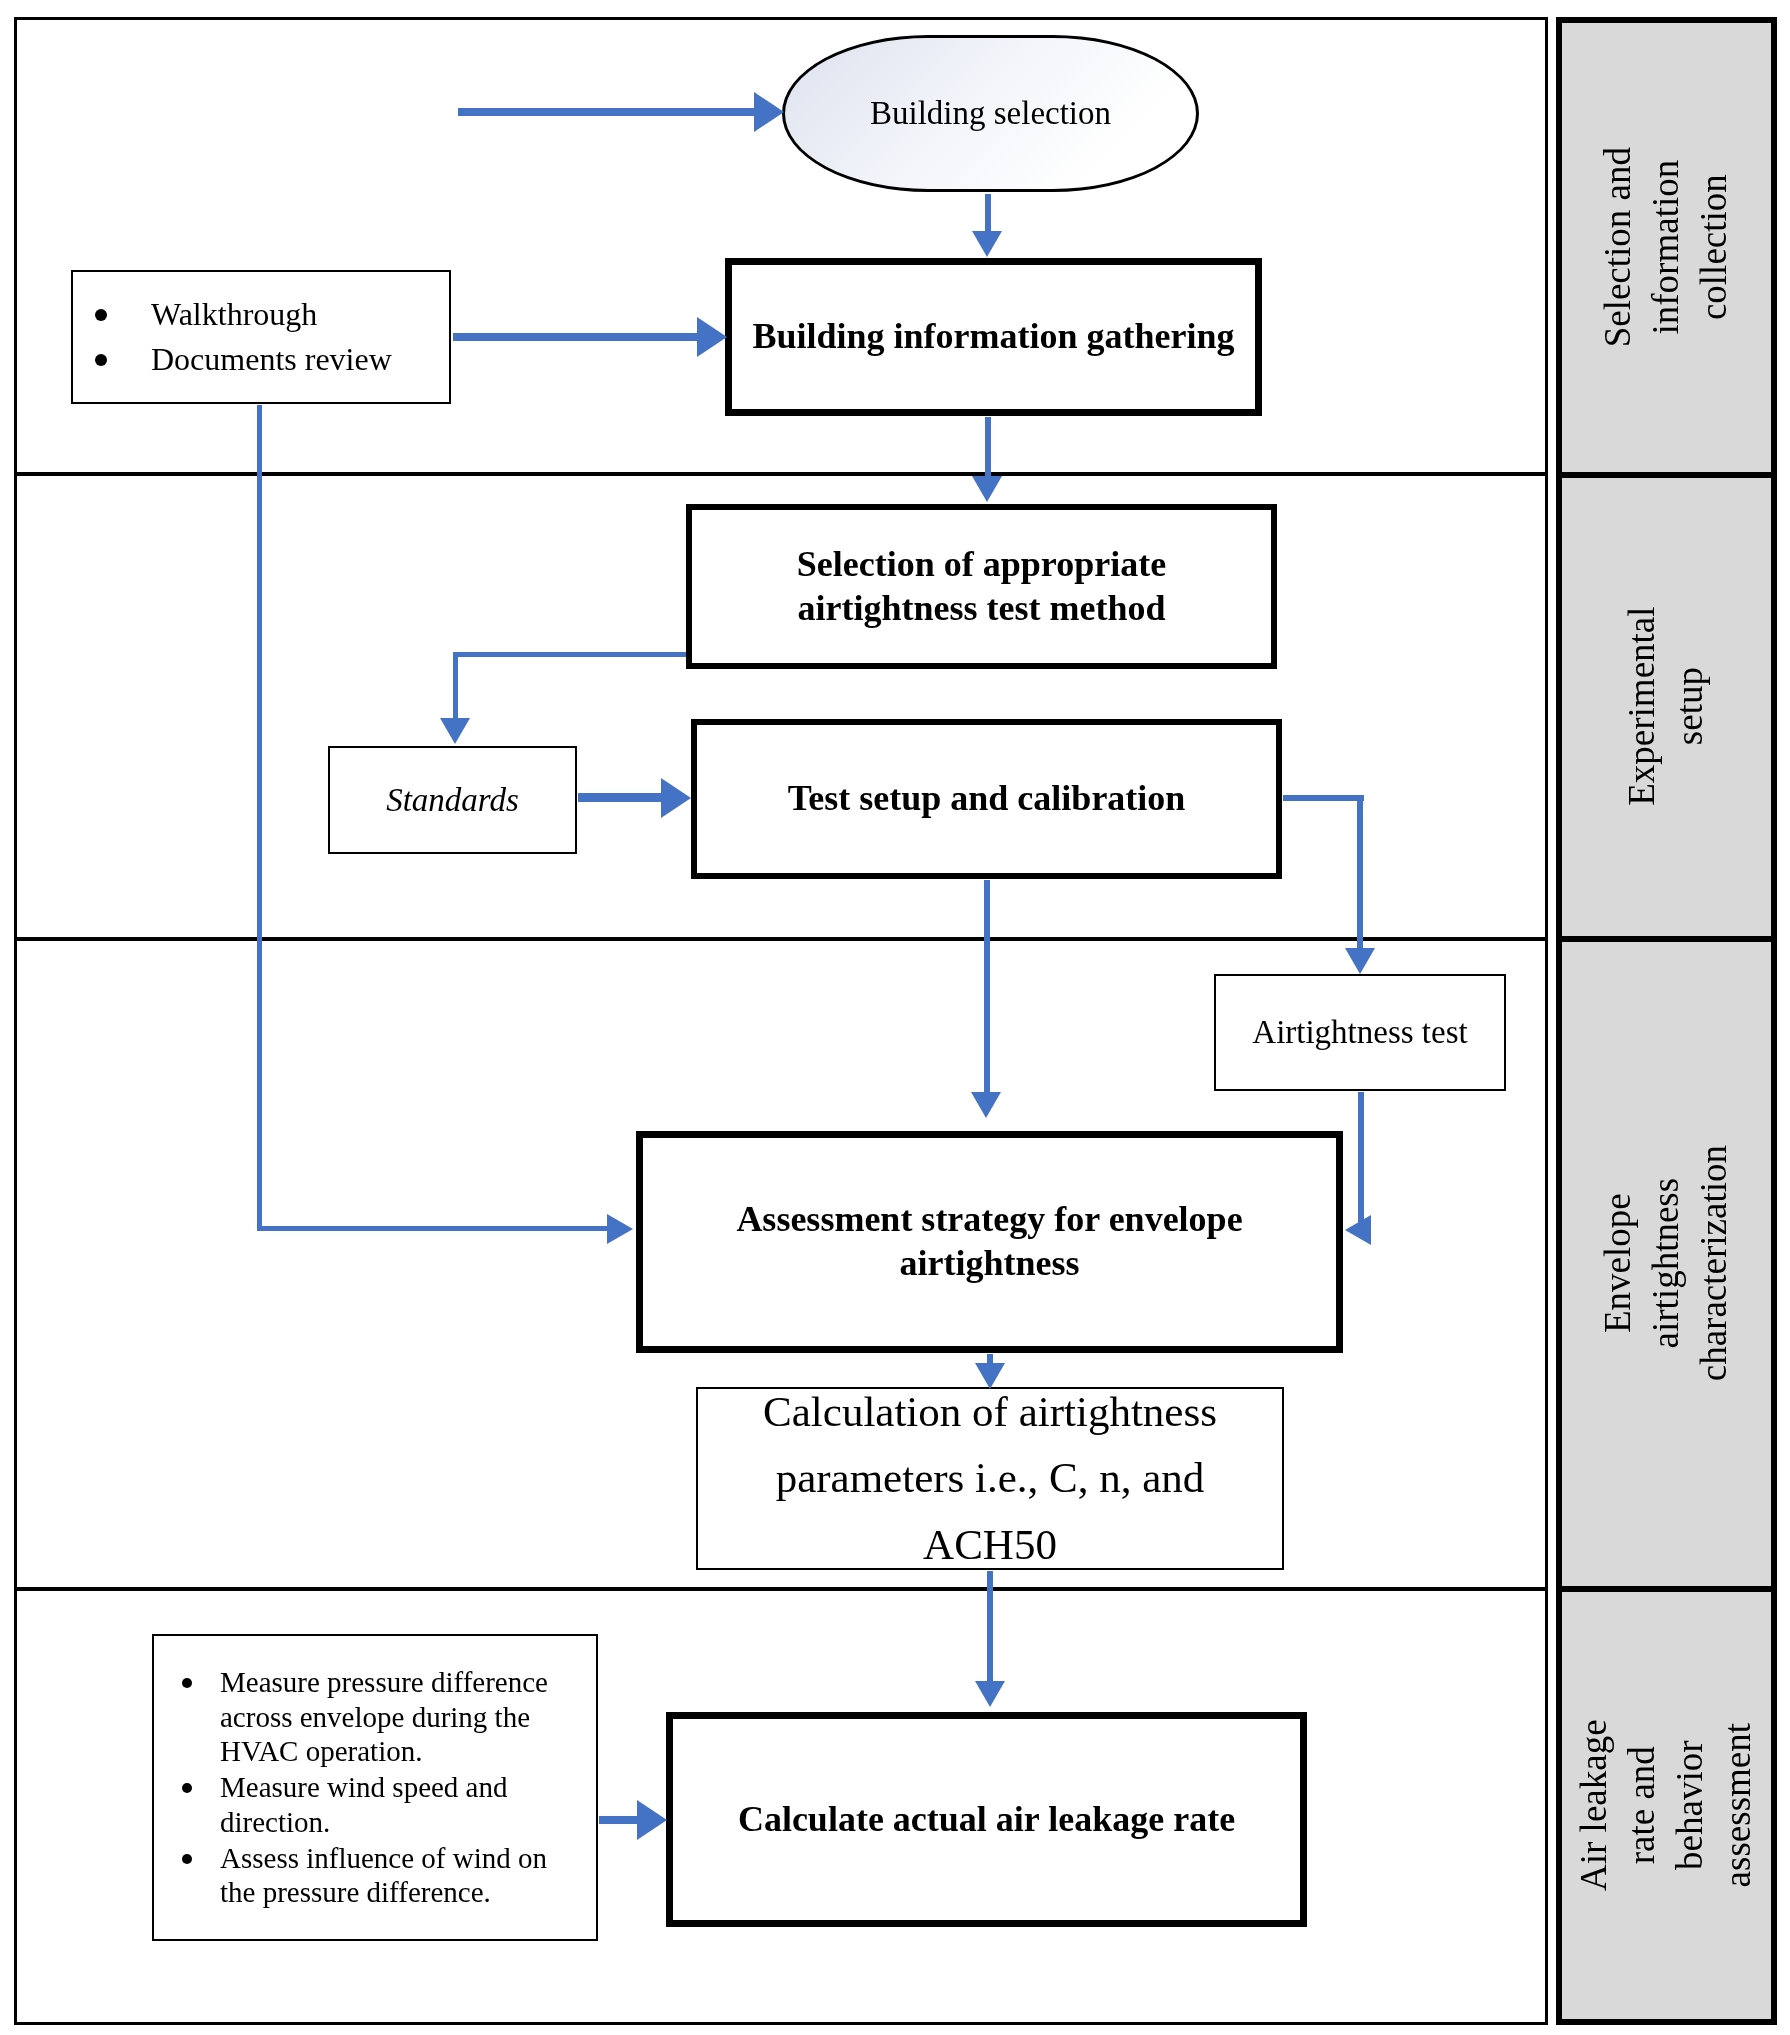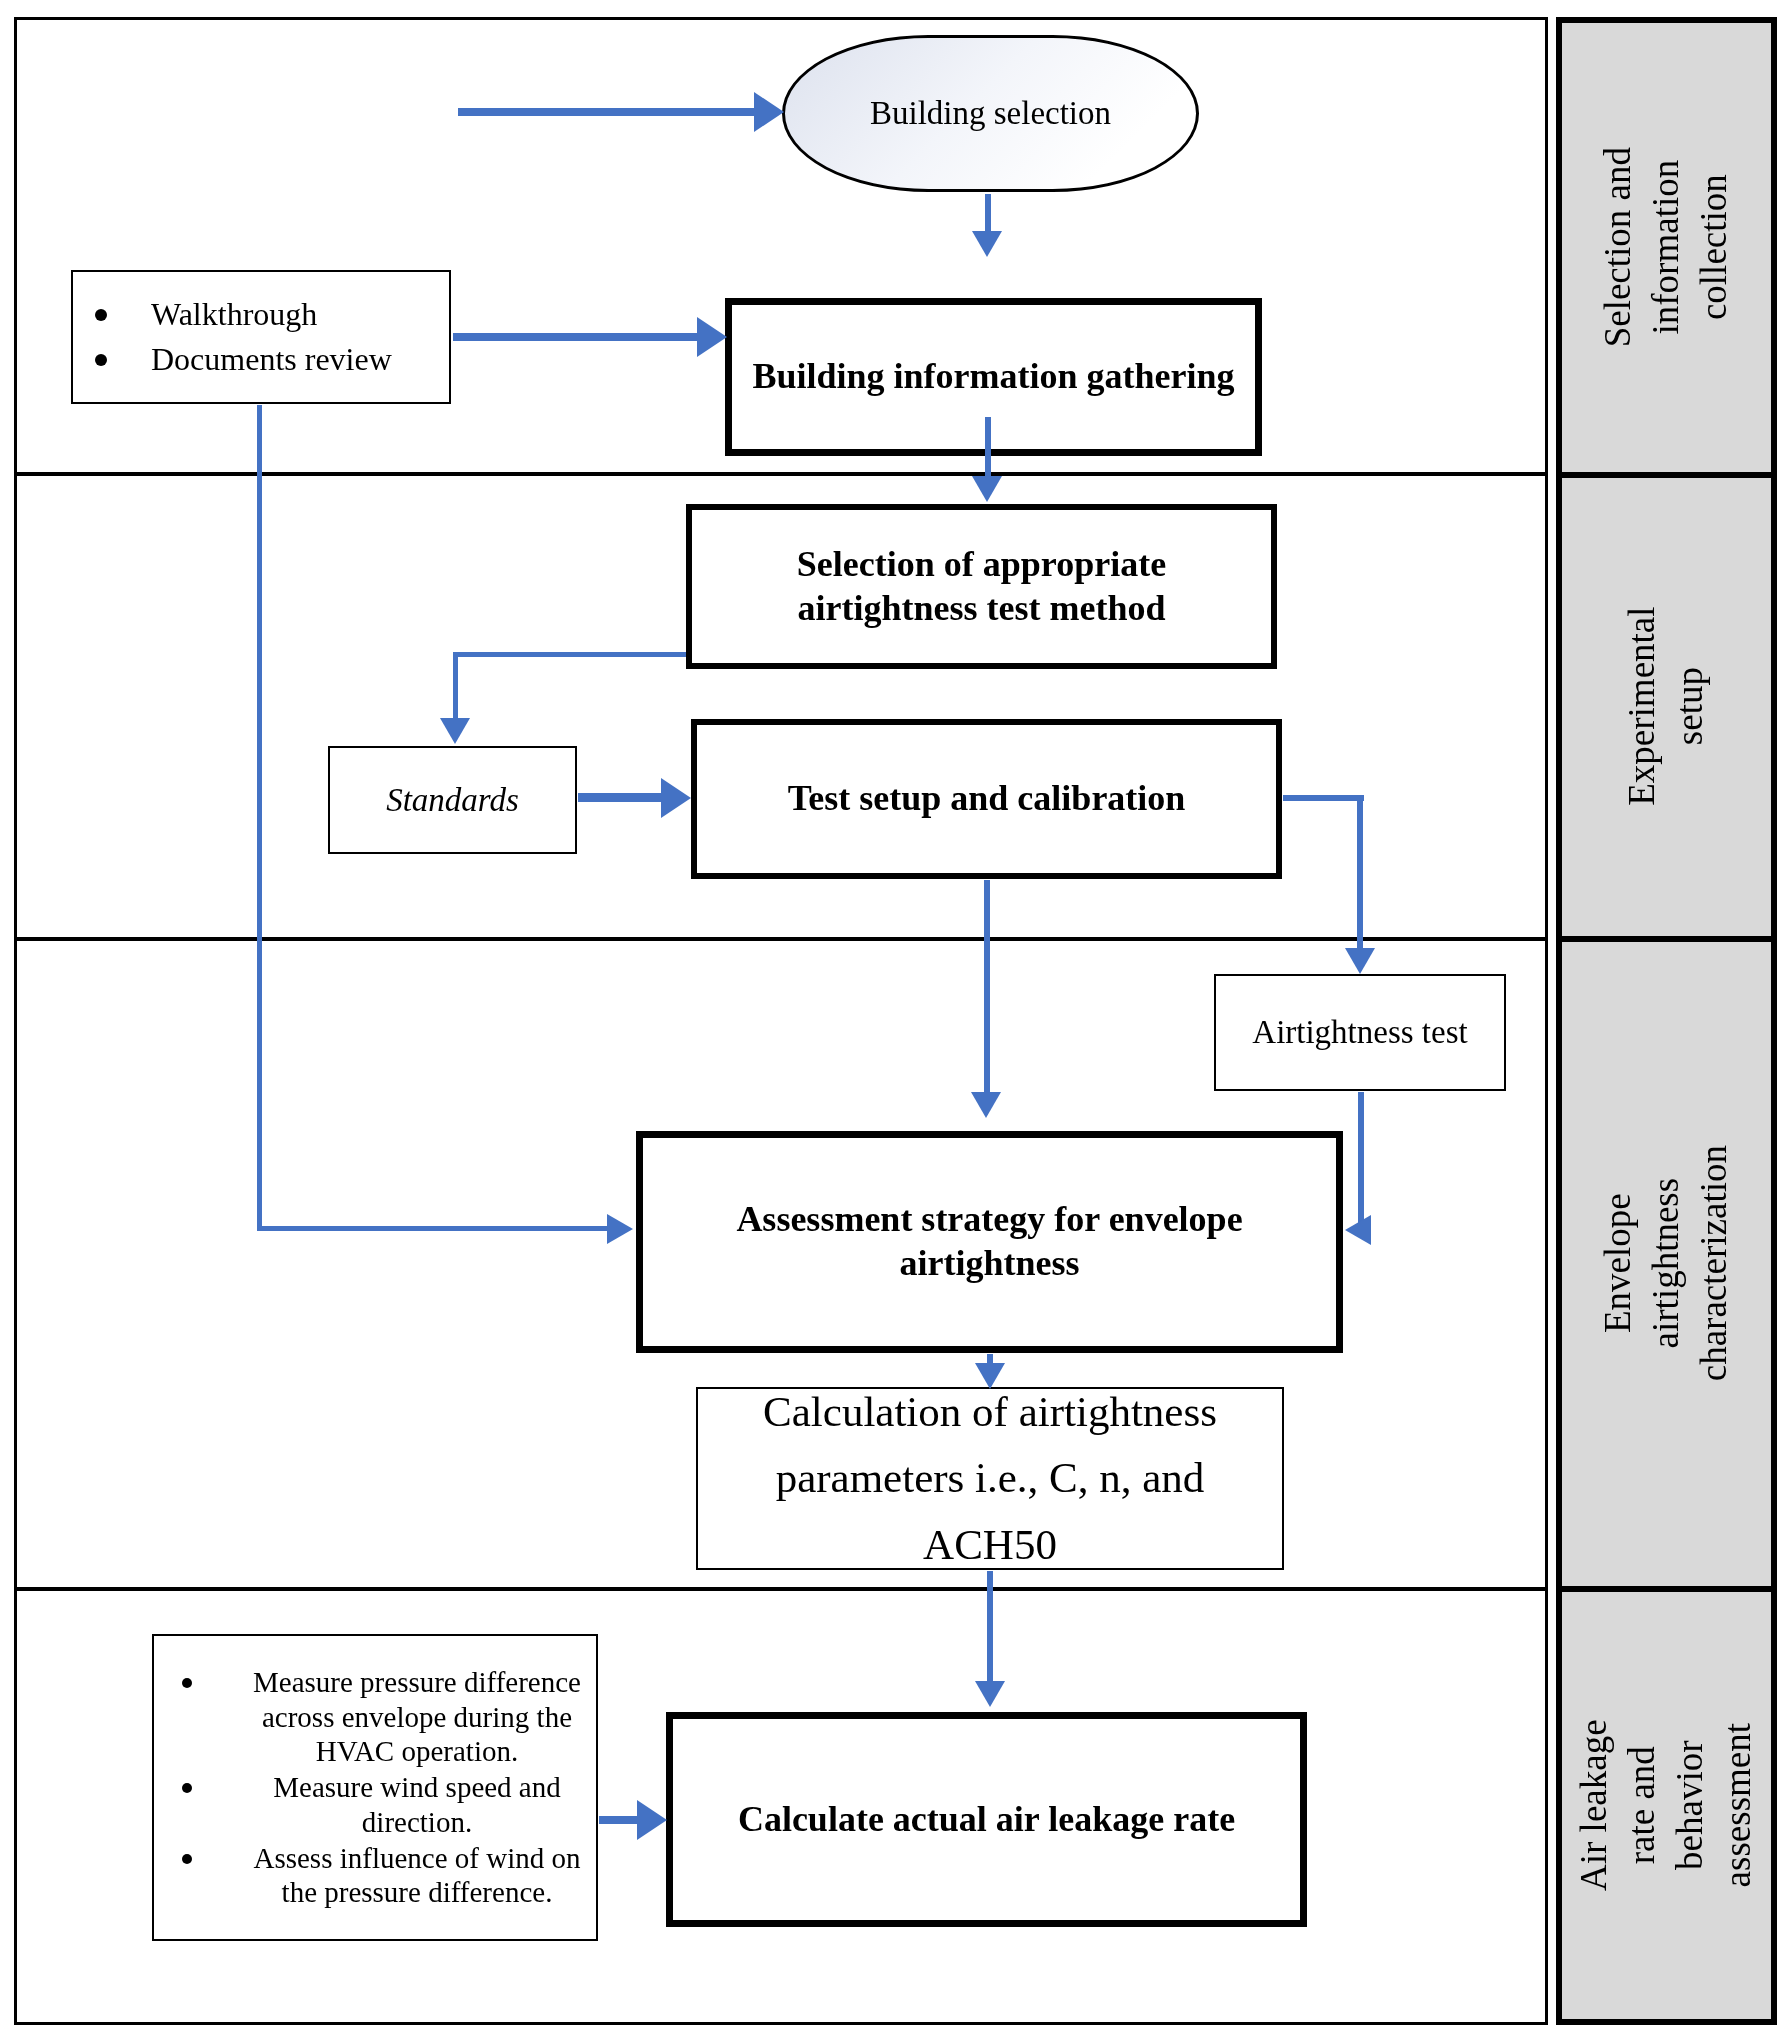--- a/index.html
+++ b/index.html
@@ -23,21 +23,21 @@
          display:flex;flex-direction:column;justify-content:center;}
   .b-row{display:flex;align-items:flex-start;}
   .dot{flex:0 0 auto;background:#000;border-radius:50%;}
   
   #bullets-info{padding-left:22px;padding-right:4.6px;font-size:32px;line-height:1.2;row-gap:6.4px;}
   #bullets-info .dot{width:12px;height:12px;margin-top:13.7px;}
   #bullets-info .bt{margin-left:44px;}
   
   #bullets-leakage{padding-left:28px;padding-right:12px;font-size:29px;line-height:1.2;row-gap:0.9px;}
   #bullets-leakage .dot{width:10px;height:10px;margin-top:13px;}
-  #bullets-leakage .bt{margin-left:58px;text-align:center;}
+  #bullets-leakage .bt{margin-left:28px;}
   
   :root{--arrow:#4472C4;}
   .seg{position:absolute;background:var(--arrow);}
   .ah{position:absolute;width:0;height:0;}
   .ah.r-big{border-top:20px solid transparent;border-bottom:20px solid transparent;border-left:30px solid var(--arrow);}
   .ah.r-sm{border-top:15.6px solid transparent;border-bottom:15.6px solid transparent;border-left:26.6px solid var(--arrow);}
   .ah.l-sm{border-top:15.6px solid transparent;border-bottom:15.6px solid transparent;border-right:26.6px solid var(--arrow);}
   .ah.d-sm{border-left:15px solid transparent;border-right:15px solid transparent;border-top:26px solid var(--arrow);}
   
   .phase-cell{position:absolute;display:flex;align-items:center;justify-content:center;}
@@ -75,21 +75,21 @@
   <div class="blist" id="bullets-info" style="left:71px;top:270px;width:380px;height:134px;">
       <div class="b-row">
         <span class="dot"></span>
         <span class="bt">Walkthrough</span>
       </div>
       <div class="b-row">
         <span class="dot"></span>
         <span class="bt">Documents review</span>
       </div>
     </div>
-  <div class="box bold" style="left:725px;top:258px;width:537px;height:158px;margin-top:40px;">Building information gathering</div>
+  <div class="box bold" style="left:725px;top:258px;width:537px;height:158px;">Building information gathering</div>
 
   <div class="box bold" style="left:686px;top:504px;width:591px;height:165px;border-width:6.9px;">Selection of appropriate airtightness test method</div>
   <div class="box" style="left:328px;top:746px;width:249px;height:108px;font-style:italic;">Standards</div>
   <div class="box bold" style="left:691px;top:719px;width:591px;height:160px;border-width:6.9px;">Test setup and calibration</div>
 
   <div class="box" style="left:1214px;top:974px;width:292px;height:117px;">Airtightness test</div>
   <div class="box bold" style="left:636px;top:1131px;width:707px;height:222px;">Assessment strategy for envelope airtightness</div>
   <div class="box" style="left:696px;top:1387px;width:588px;height:183px;border-width:2.7px;font-size:43px;line-height:1.55;">Calculation of airtightness parameters i.e., C, n, and ACH50</div>
 
   <div class="blist" id="bullets-leakage" style="left:152px;top:1634px;width:446px;height:307px;">

